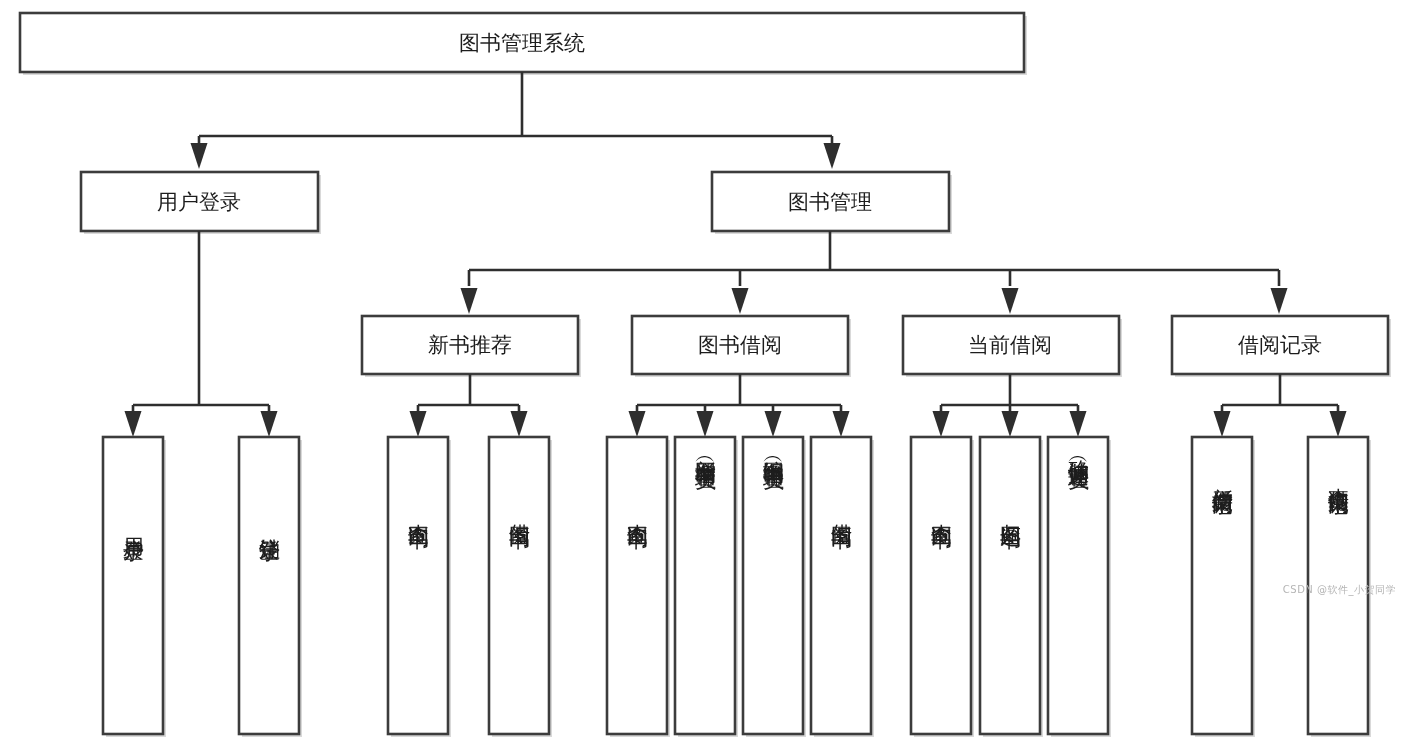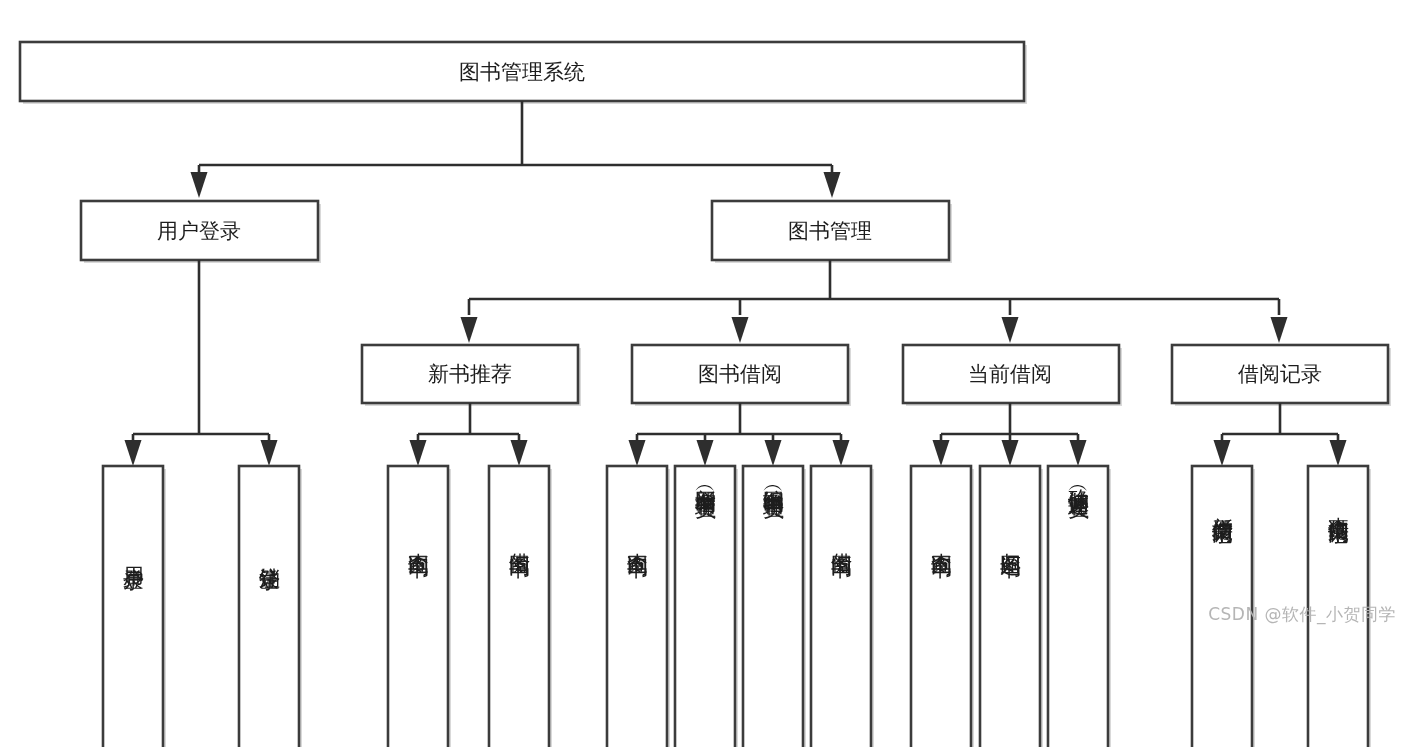--- a/index.html
+++ b/index.html
@@ -11,21 +11,20 @@
     width: 1405px;
     height: 747px;
     overflow: hidden;
     font-family: "DejaVu Sans", "Liberation Sans", sans-serif;
   }
   #diagram-root {
     position: relative;
     width: 1405px;
     height: 602px;
     background: #ffffff;
-    margin-top: 29px;
   }
   svg.diagram-svg {
     position: absolute;
     top: 0;
     left: 0;
     width: 1405px;
     height: 747px;
   }
   .node-box {
     fill: #ffffff;
@@ -68,21 +67,21 @@
     color: #1d1d1d;
     letter-spacing: 1.5px;
     white-space: nowrap;
     text-align: center;
   }
   .watermark {
     position: absolute;
     right: 9px;
     bottom: 5px;
     font-family: "DejaVu Sans", "Liberation Sans", sans-serif;
-    font-size: 17px;
+    font-size: 10px;
     color: #b5b5b5;
     letter-spacing: 0.5px;
     white-space: nowrap;
   }
 </style>
 </head>
 <body>
 
 <div id="diagram-root">
 

